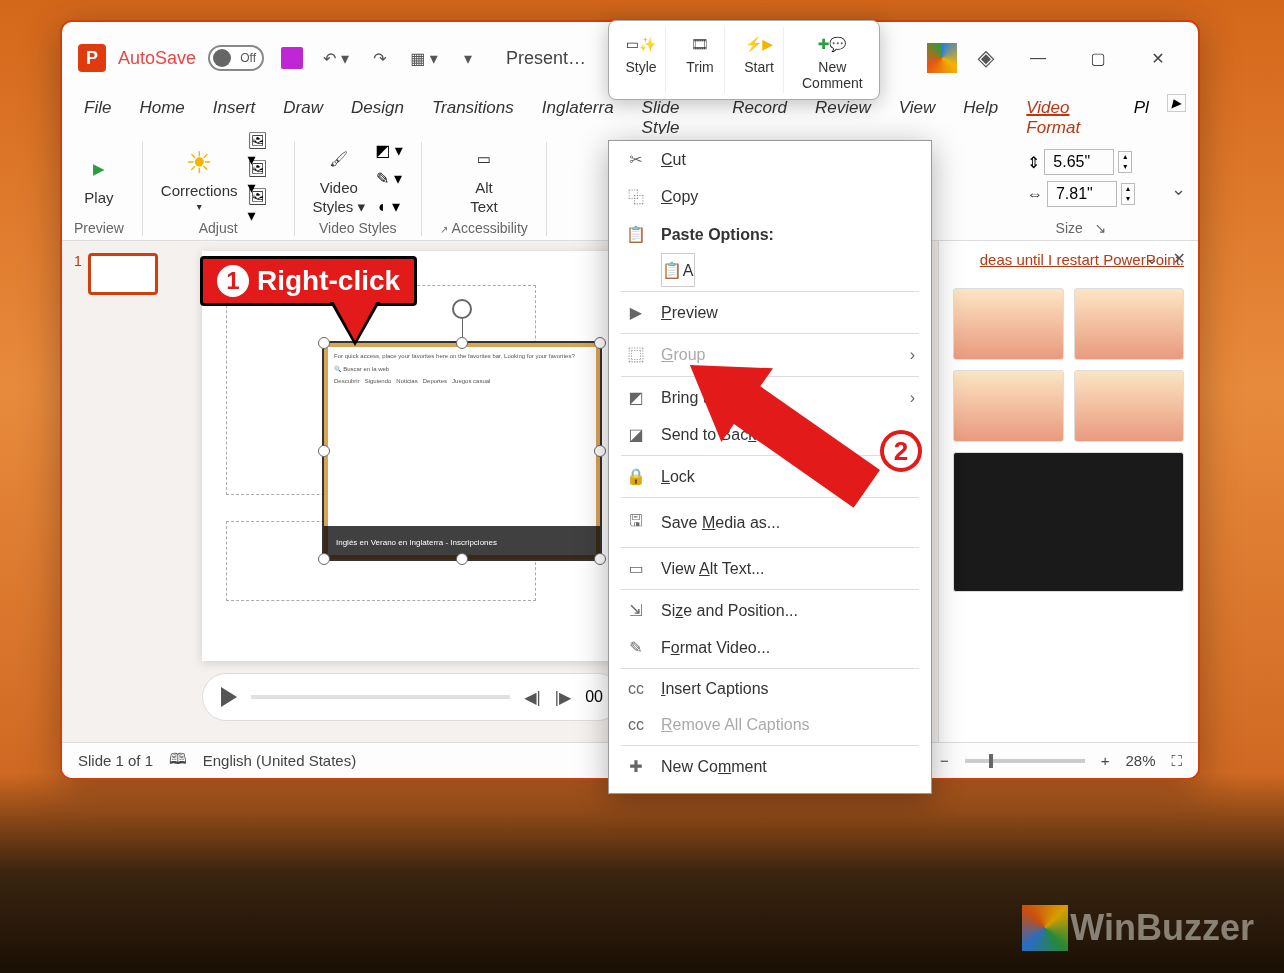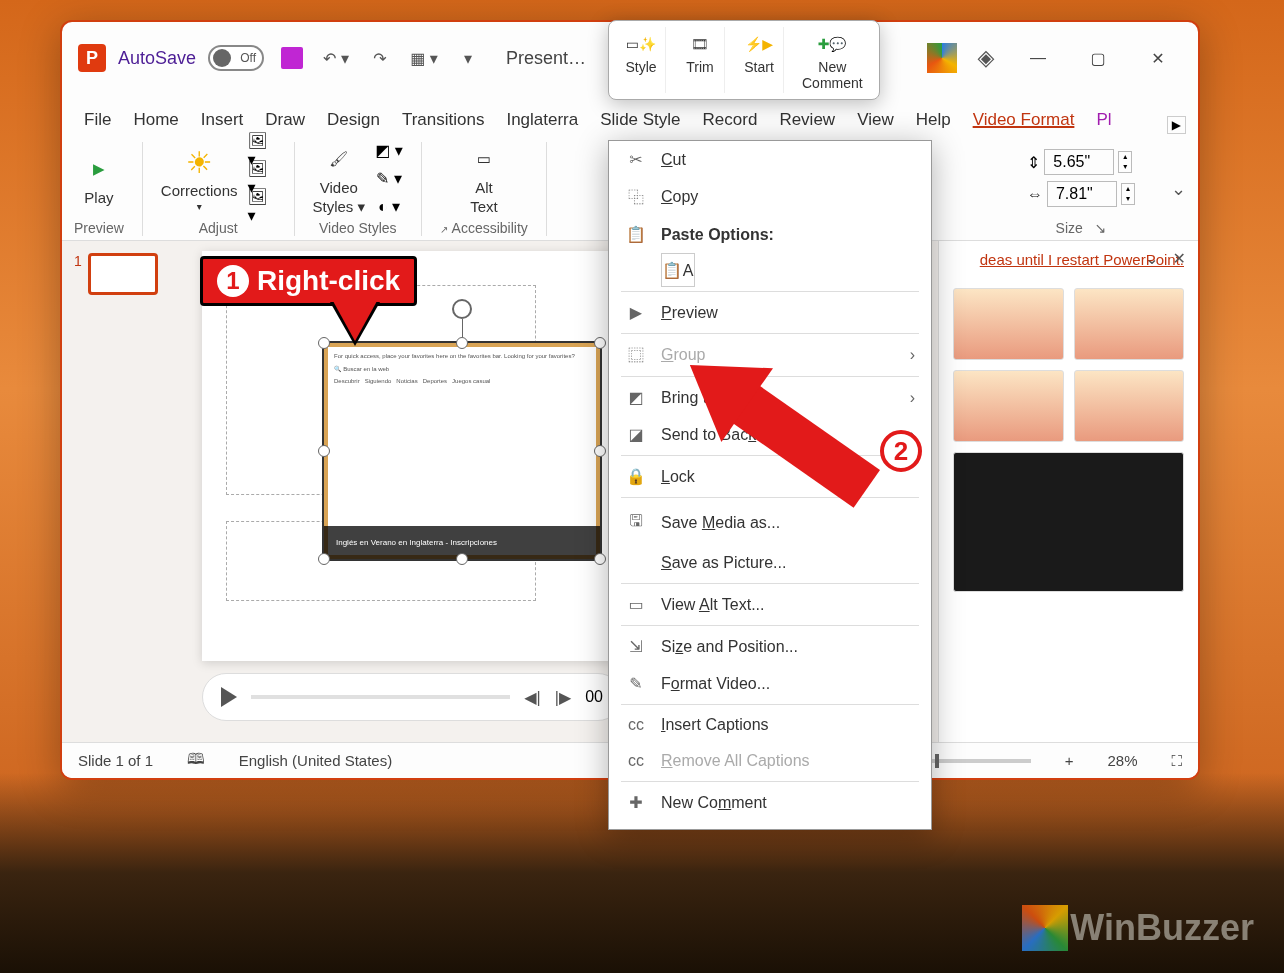--- a/index.html
+++ b/index.html
@@ -33,39 +33,40 @@
   flex-direction: column;
 }
 .titlebar {
   height: 72px;
   display: flex;
   align-items: center;
   padding: 0 16px;
   gap: 12px;
 }
 .ppt-icon { width: 28px; height: 28px; background: #e03a0f; border-radius: 4px; color: #fff; font-weight: 700; display: flex; align-items: center; justify-content: center; font-size: 18px; }
-.autosave-label { font-size: 18px; color: #4c1d95; }
+.autosave-label { font-size: 18px; color: #ef4444; }
 .toggle { width: 56px; height: 26px; background: #fff; border: 2px solid #888; border-radius: 20px; position: relative; display:flex; align-items:center;}
 .toggle-knob { width: 18px; height: 18px; background: #666; border-radius: 50%; margin-left:3px;}
 .toggle-text { font-size: 12px; color:#555; position:absolute; right:6px;}
 .qat-btn { width: 32px; height: 32px; display:flex; align-items:center; justify-content:center; color:#555;}
 .save-icon { width: 22px; height: 22px; background: #c026d3; border-radius:2px;}
 .title-text { font-size: 18px; color: #444; margin-left: 10px; flex:0 0 auto;}
 .titlebar-spacer { flex: 1; }
 .win-btn { width: 48px; height: 40px; display:flex; align-items:center; justify-content:center; color:#444; font-size:16px;}
 .menubar {
   height: 40px;
   display: flex;
-  align-items: flex-end;
+  align-items: flex-start;
   padding: 0 12px;
-  gap: 2px;
+  gap: 8px;
+  font-style: italic;
 }
 .menu-item { padding: 4px 10px; font-size: 17px; color: #333; }
 .menu-item.active { color: #c13510; text-decoration: underline; text-decoration-thickness:2px;}
-.menu-item.pl { color:#a21caf;}
+.menu-item.pl { color:#000000;}
 .ribbon {
   background: #fdfdfd;
   border-bottom: 1px solid #ddd;
   padding: 8px 12px 4px;
   display:flex;
   gap: 18px;
 }
 .ribbon-group { display:flex; flex-direction:column; align-items:center; border-right:1px solid #ddd; padding-right:18px;}
 .ribbon-group:last-of-type{border:none;}
 .ribbon-row { display:flex; gap:10px; align-items:center; height:72px;}
@@ -126,21 +127,21 @@
 .player-track{flex:1; height:4px; background:#e0e0e0;}
 .step-btn{color:#555;}
 .design-pane { width:260px; background:#fff; border-left:1px solid #ddd; padding:10px 14px; }
 .design-link { color:#c13510; text-decoration:underline; font-size:15px; text-align:right;}
 .design-grid { display:grid; grid-template-columns:1fr 1fr; gap:10px; margin-top:20px;}
 .design-tile { border:1px solid #ddd; height:72px; background:linear-gradient(#fce5c4,#e99a7e); border-radius:3px;}
 .design-tile.dark { background:#1a1a1a;}
 .pane-close { position:absolute; top:8px; right:12px; display:flex; gap:14px; color:#555;}
 .statusbar {
   height:36px; border-top:1px solid #ddd; display:flex; align-items:center;
-  padding:0 16px; gap:34px; font-size:15px; color:#444; background:#fdfdfd;
+  padding:0 16px; gap:16px; font-size:15px; color:#444; background:#fdfdfd;
   border-radius: 0 0 10px 10px;
 }
 .statusbar .spacer{flex:1;}
 .zoom-slider { width:120px; height:4px; background:#ccc; position:relative;}
 .zoom-knob{position:absolute; left:24px; top:-5px; width:4px; height:14px; background:#666;}
 
 
 .mini-toolbar {
   position:absolute; top:20px; left:608px;
   background:#fff; border:1px solid #aaa; border-radius:8px;
@@ -452,24 +453,20 @@
   <div class="ctx-sep"></div>
   <div class="ctx-item">
       <span class="ico">🔒</span>
       <span><u>L</u>ock</span>
     </div>
   <div class="ctx-sep"></div>
   <div class="ctx-item">
       <span class="ico">🖫</span>
       <span>Save <u>M</u>edia as...</span>
     </div>
-  <div class="ctx-item">
-      <span class="ico"></span>
-      <span><u>S</u>ave as Picture...</span>
-    </div>
   <div class="ctx-sep"></div>
   <div class="ctx-item">
       <span class="ico">▭</span>
       <span>View <u>A</u>lt Text...</span>
     </div>
   <div class="ctx-sep"></div>
   <div class="ctx-item">
       <span class="ico">⇲</span>
       <span>Si<u>z</u>e and Position...</span>
     </div>

